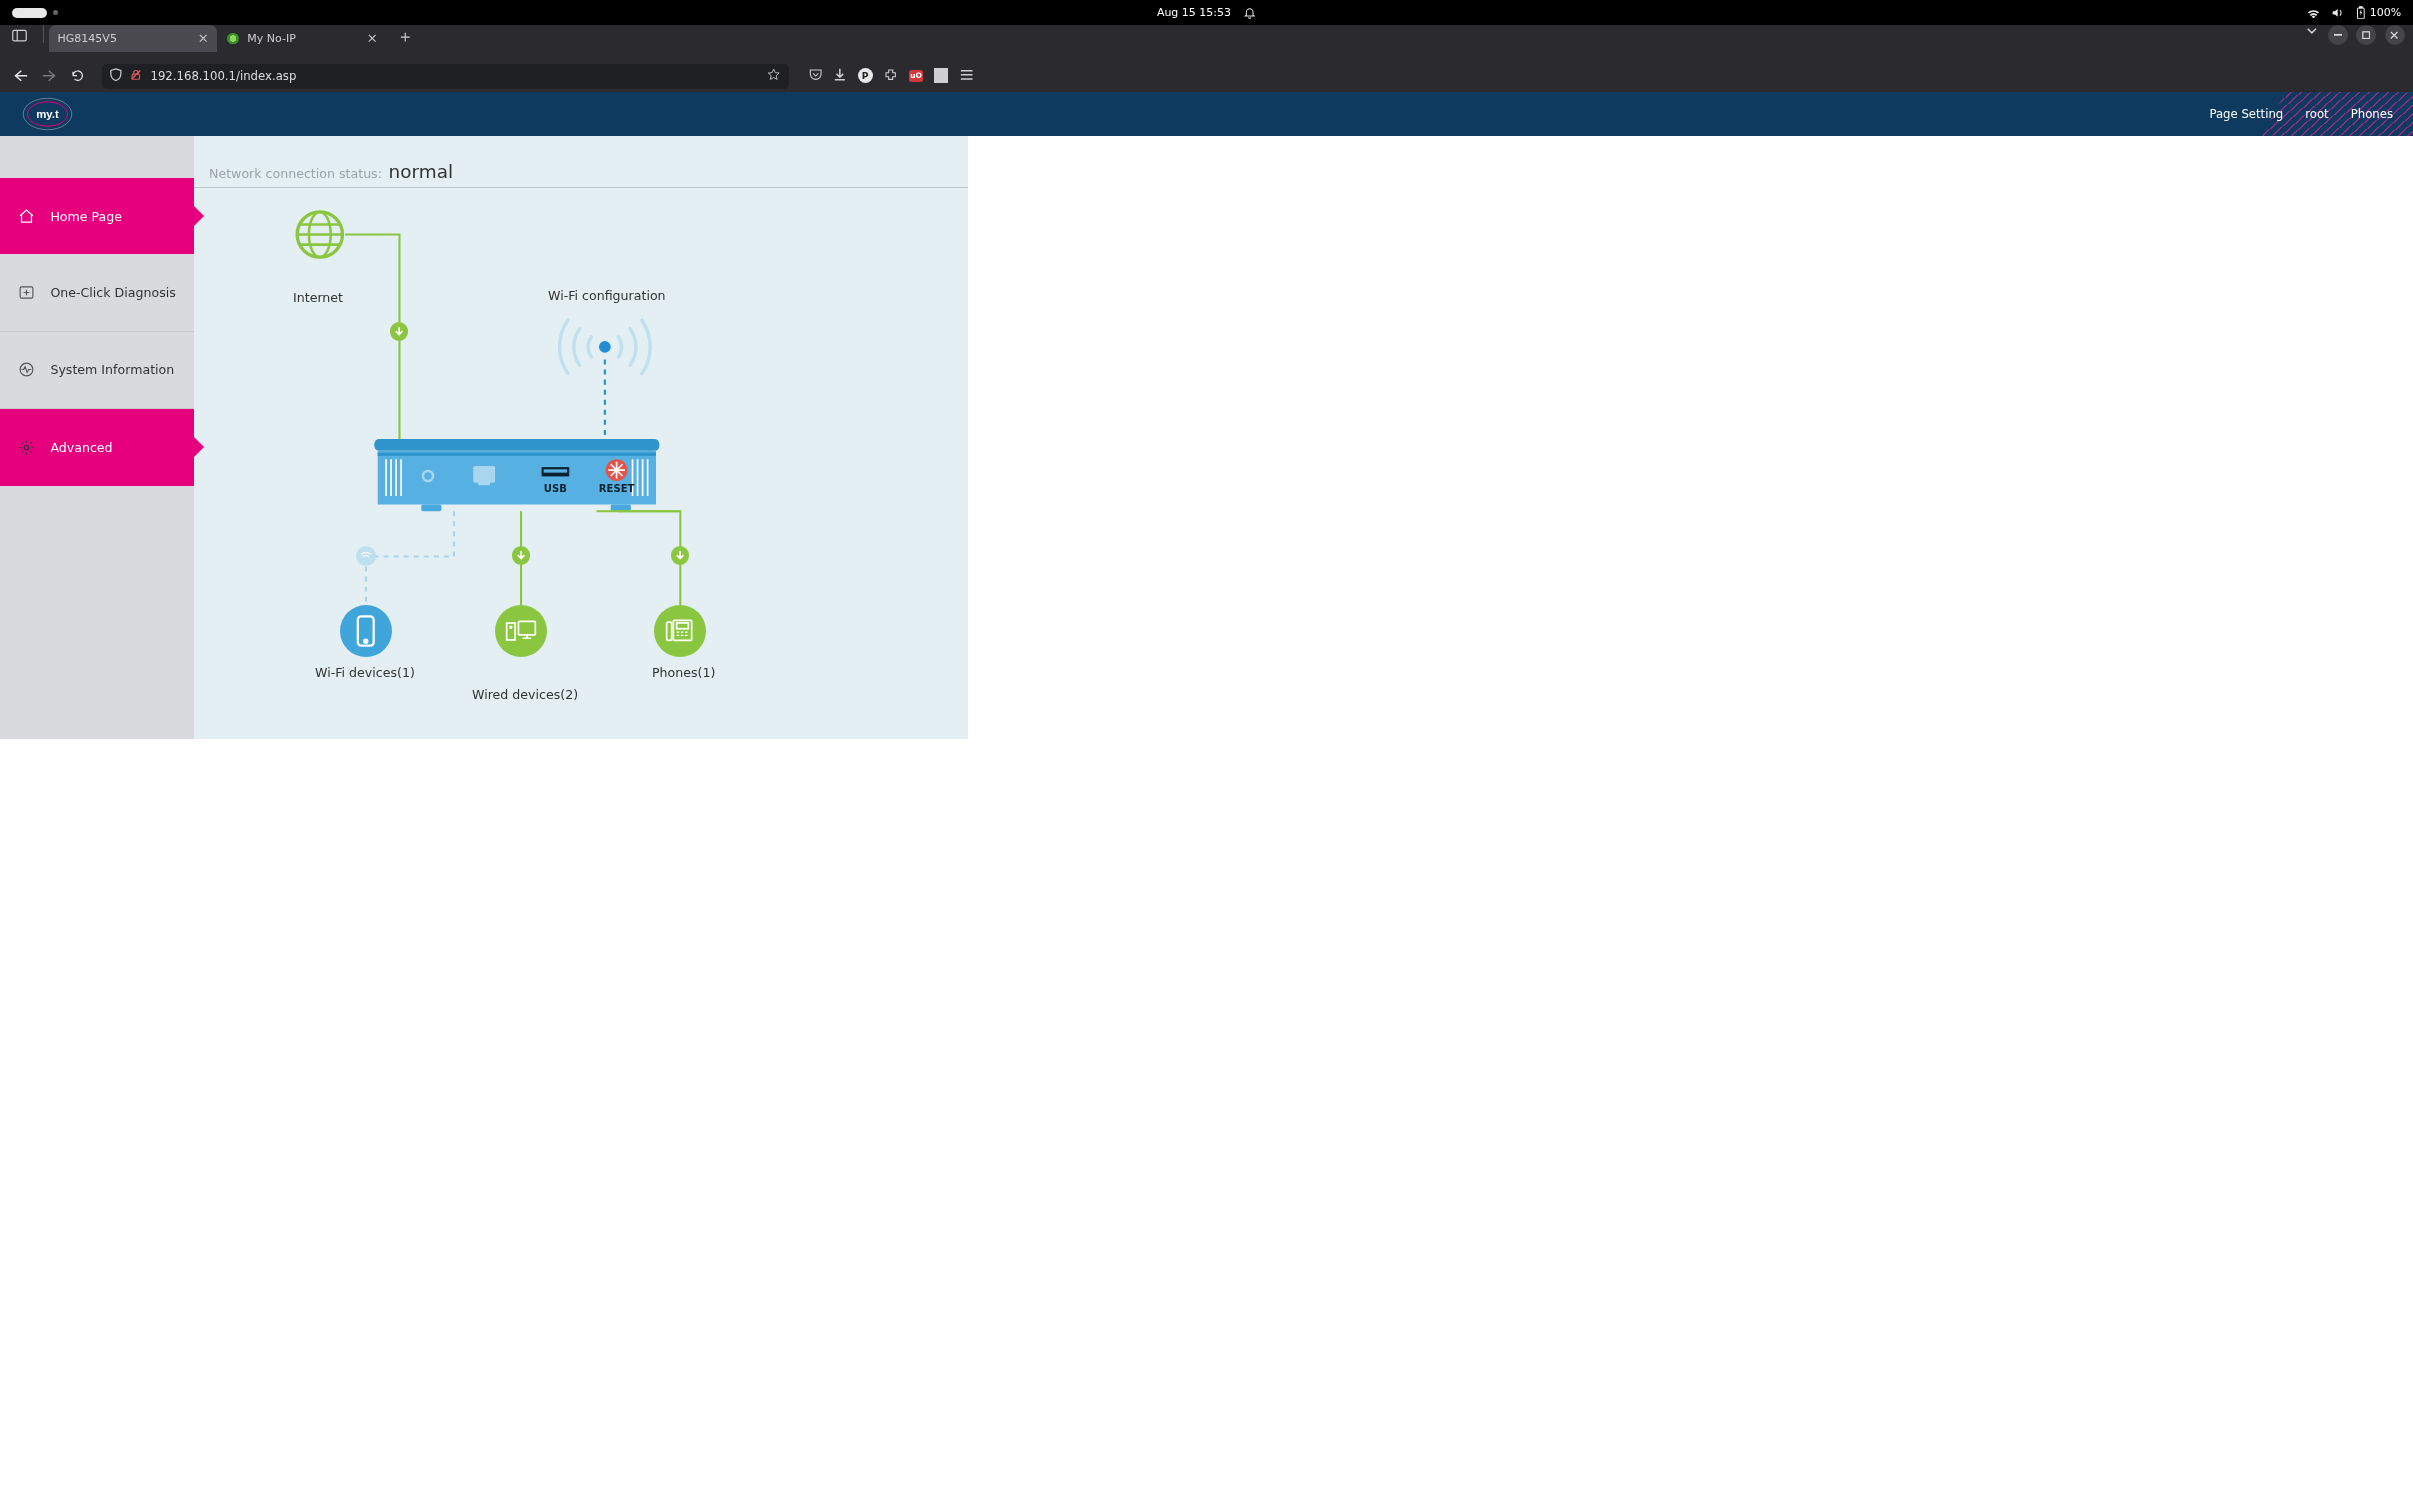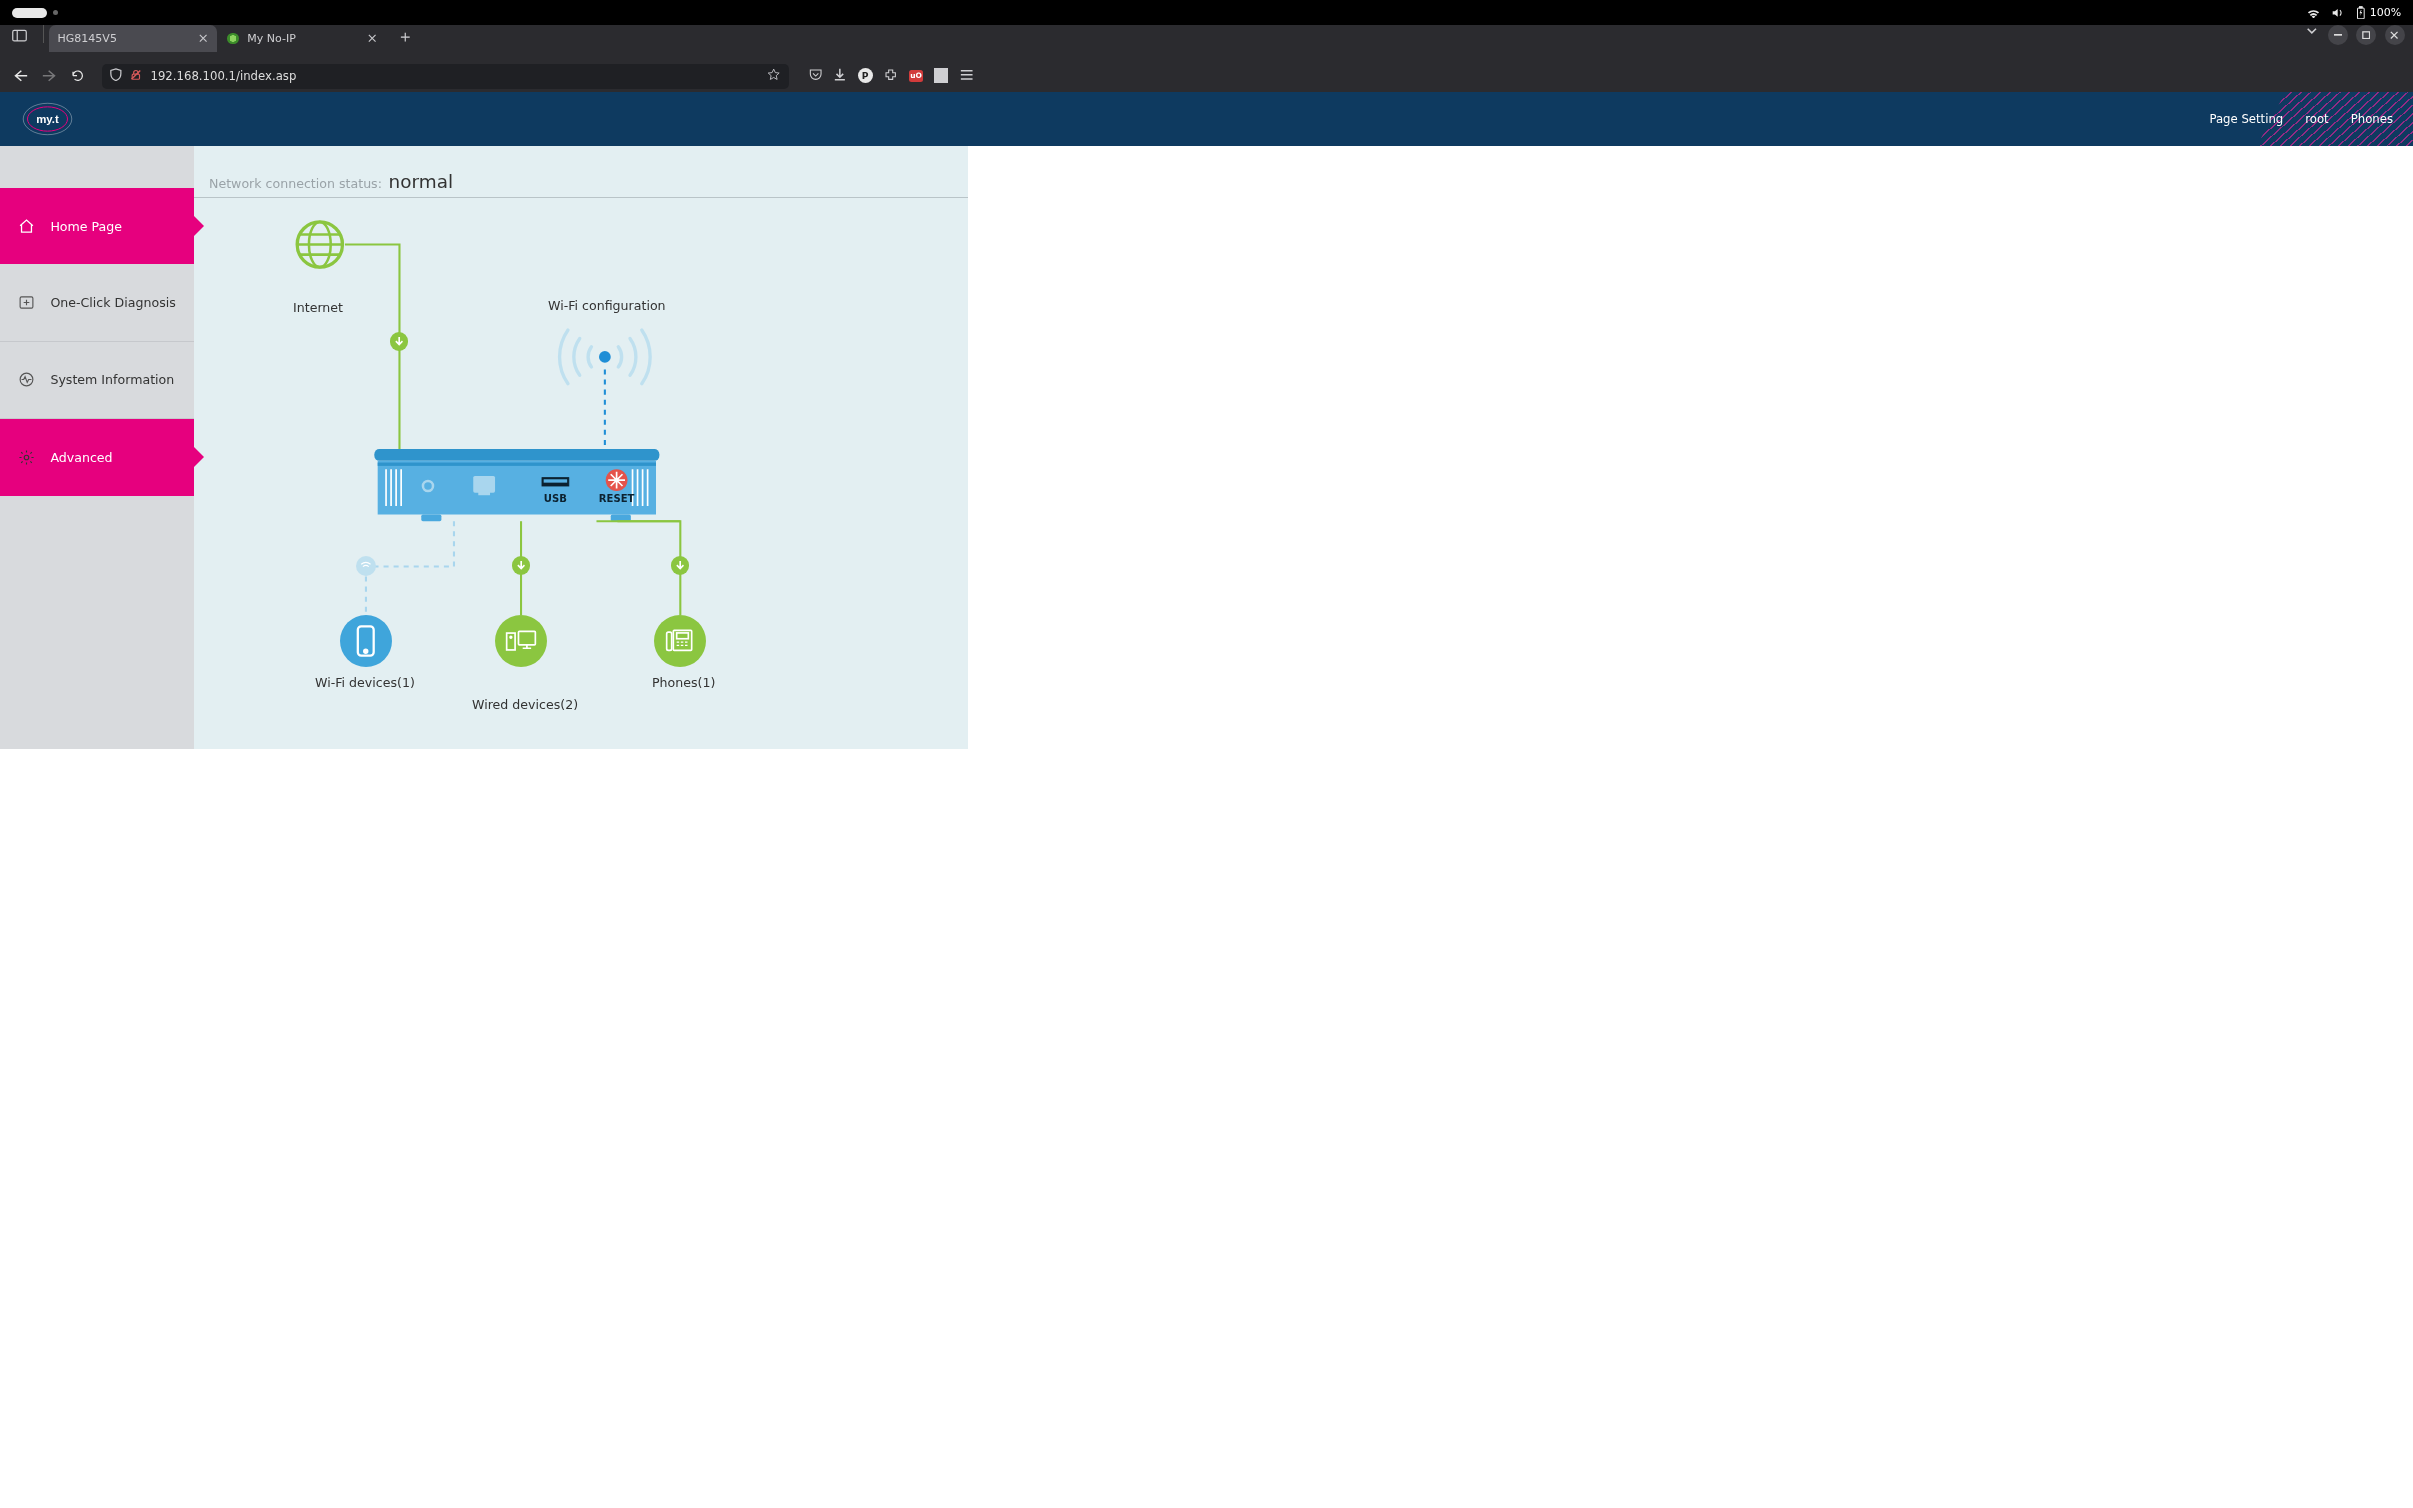--- a/index.html
+++ b/index.html
@@ -66,21 +66,21 @@
   .urlbar .star{margin-left:auto;}
   .right-icons{display:flex;align-items:center;gap:11.7px;margin-left:8.4px;}
   .ico-round{width:15px;height:15px;border-radius:50%;display:flex;align-items:center;
     justify-content:center;background:#e8e8e8;color:#222;font-size:9.2px;font-weight:700;}
   .ico-square{width:13.4px;height:15px;background:#cfcfd2;}
   .ico-red{width:13.4px;height:11.7px;background:#d23b3b;border-radius:2.5px;color:#fff;
     font-size:7.5px;font-weight:700;display:flex;align-items:center;justify-content:center;}
 
   
   .page{display:flex;flex-direction:column;min-height:calc(100% - 92px);}
-  .hdr{height:54px;background:var(--hdr-bg);display:flex;align-items:center;
+  .hdr{height:44px;background:var(--hdr-bg);display:flex;align-items:center;
     padding:0 20px;position:relative;overflow:hidden;}
   .hdr::after{content:"";position:absolute;right:-34px;top:-8.4px;width:184px;height:101px;
     background:repeating-linear-gradient(120deg,#ff1ea0 0 1.7px,transparent 1.7px 8.4px);
     transform:skewX(-28deg);opacity:.55;}
   .brand{margin-left:0;}
   .brand svg{display:block;}
   .hdr .links{margin-left:auto;display:flex;gap:22px;color:#fff;font-size:11.7px;
     position:relative;z-index:1;}
 
   
@@ -121,20 +121,29 @@
   .wifi-mini{position:absolute;width:20px;height:20px;border-radius:50%;background:#bfe0ef;
     display:flex;align-items:center;justify-content:center;}
 
 </style>
 </head>
 <body>
 
 <div class="sysbar">
   <div class="pill"></div>
   <div class="dot"></div>
+  <div class="center">
+    <span>Aug 15  15:53</span>
+    <span>
+      <svg width="13.4" height="13.4" viewBox="0 0 24 24" fill="none" stroke="#e8e8e8" stroke-width="1.8">
+          <path d="M18 16v-5a6 6 0 10-12 0v5l-2 2h16l-2-2z"></path>
+          <path d="M10 20a2 2 0 004 0"></path>
+        </svg>
+    </span>
+  </div>
   <div class="right">
     <span>
       <svg width="15" height="11.7" viewBox="0 0 24 18">
           <path fill="#e8e8e8" d="M12 18l3-3a4.2 4.2 0 00-6 0l3 3zM3 8a14 14 0 0118 0l-2 2a11 11 0 00-14 0L3 8zm3 4a9 9 0 0112 0l-2 2a6.2 6.2 0 00-8 0l-2-2z"></path>
         </svg>
     </span>
     <span>
       <svg width="13.4" height="11.7" viewBox="0 0 24 20" fill="#e8e8e8">
           <path d="M3 7v6h4l5 4V3L7 7H3z"></path>
           <path d="M16 5a7 7 0 010 10" fill="none" stroke="#e8e8e8" stroke-width="2"></path>

